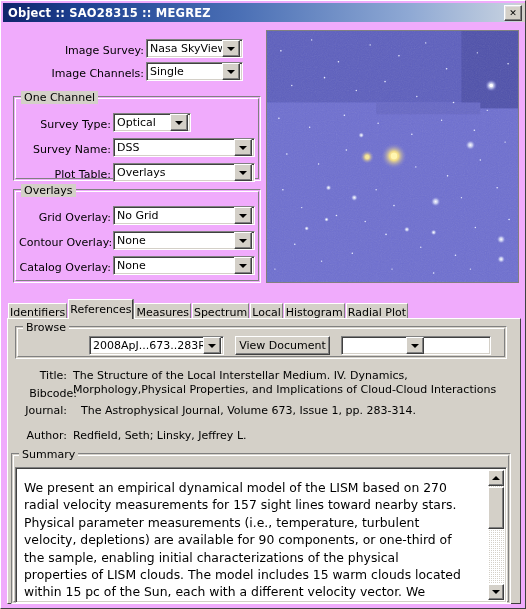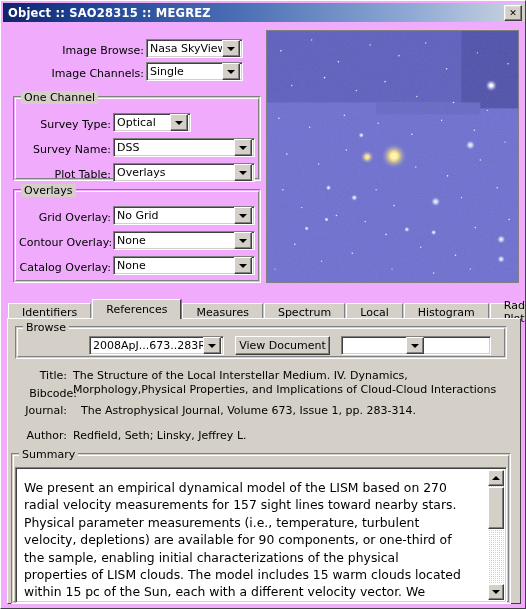--- a/index.html
+++ b/index.html
@@ -157,21 +157,21 @@
   
   .tabstrip {
     position: absolute;
     left: 7px; top: 298px;
     width: 512px; height: 20px;
     display: flex;
     align-items: flex-end;
   }
   .tab {
     height: 17px;
-    padding: 0 13px;
+    padding: 0 1px;
     margin-right: 1px;
     background: #d4d0c8;
     border: 1px solid #ffffff;
     border-right-color: #808080;
     border-bottom: none;
     display: flex;
     align-items: center;
     font-size: 11px;
     box-sizing: border-box;
     cursor: default;
@@ -297,21 +297,21 @@
 
 <div class="window">
 
   <div class="titlebar">
     <span class="titlebar-text">Object :: SAO28315 :: MEGREZ</span>
     <div class="titlebar-buttons">
       <div class="tb-btn">✕</div>
     </div>
   </div>
 
-  <div class="label" style="position:absolute; left:58px; top:43px; width:85px;">Image Browse:</div>
+  <div class="label" style="position:absolute; left:58px; top:43px; width:85px;">Image Survey:</div>
   <div class="combo" style="position:absolute; left:145px; top:38px; width:97px;">
     <span class="val">Nasa SkyView</span>
     <span class="arrow">
         <i class="tri-down"></i>
       </span>
   </div>
 
   <div class="label" style="position:absolute; left:48px; top:66px; width:95px;">Image Channels:</div>
   <div class="combo" style="position:absolute; left:145px; top:61px; width:97px;">
     <span class="val">Single</span>

